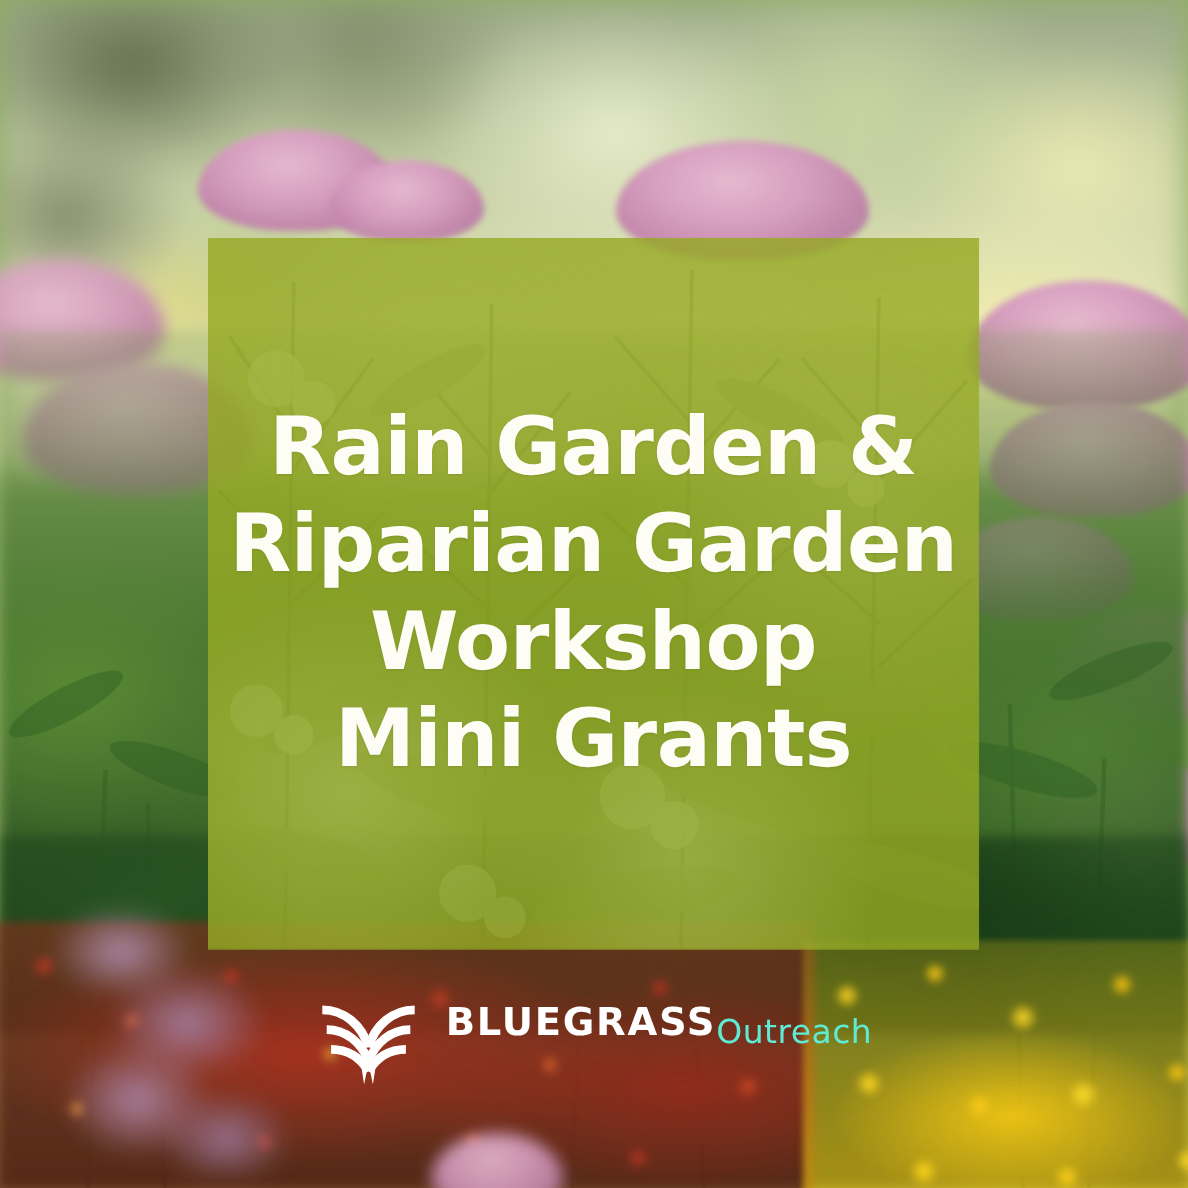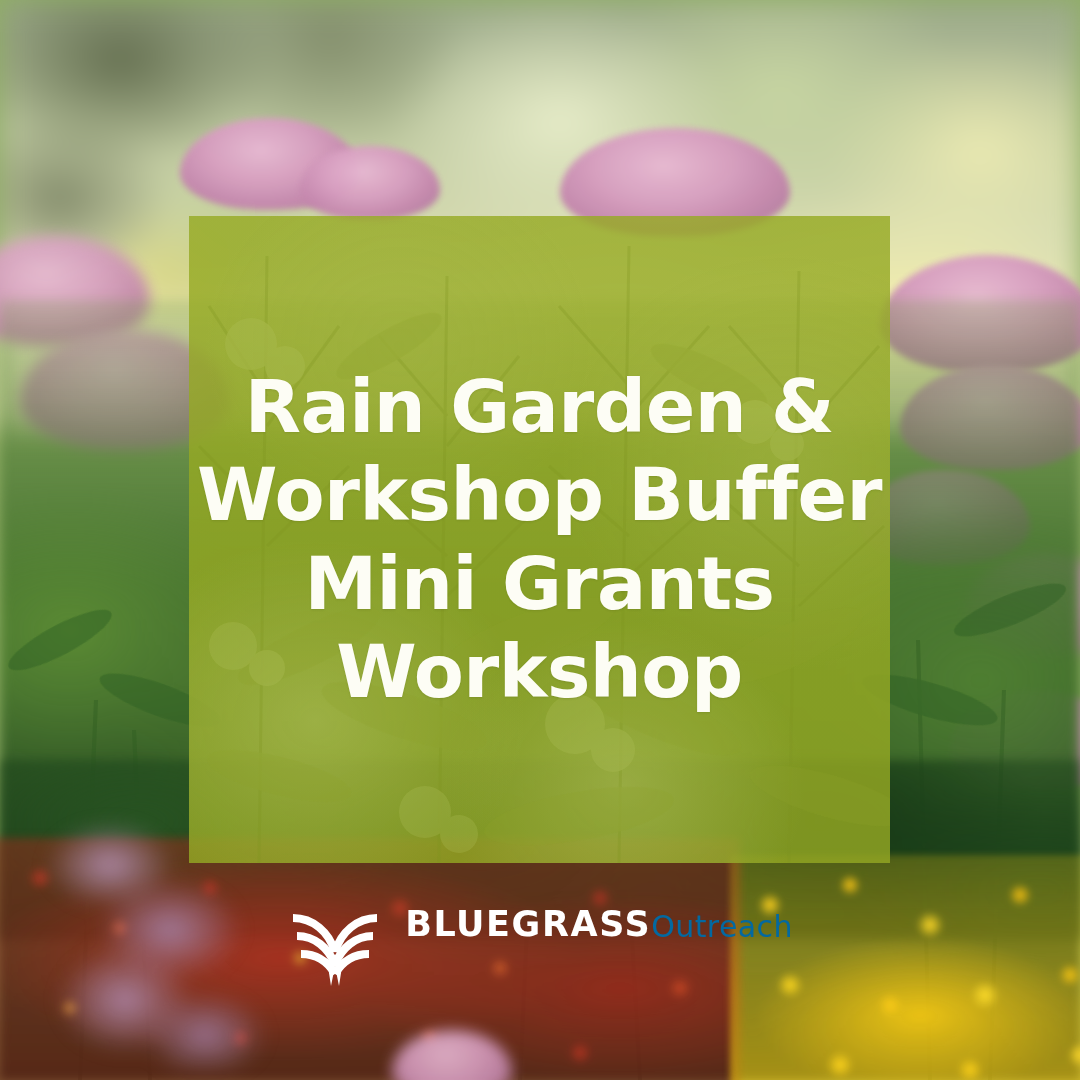--- a/index.html
+++ b/index.html
@@ -148,21 +148,21 @@
   .logo{
     position:absolute;left:0;right:0;top:905px;
     display:flex;align-items:flex-start;justify-content:center;gap:22px;
   }
   .logo-mark{width:96px;height:80px;flex:0 0 auto;margin-top:3px;}
   .logo-words{display:flex;flex-direction:row;align-items:center;}
   .logo-words .wm{
     color:#ffffff;font-weight:700;font-size:35px;letter-spacing:1.6px;line-height:1.08;
   }
   .logo-words .sub{
-    color:#0369a1;font-weight:400;font-size:30px;letter-spacing:0.4px;margin-top:4px;
+    color:#5eead4;font-weight:400;font-size:30px;letter-spacing:0.4px;margin-top:16px;
   }
 </style>
 </head>
 <body>
 
 <div id="stage">
 
   <div class="photo">
     <div class="bg-sky"></div>
 
@@ -253,23 +253,23 @@
           <circle cx="424" cy="534" r="22"></circle>
         <circle cx="566" cy="206" r="22"></circle>
           <circle cx="598" cy="228" r="17"></circle>
         <circle cx="236" cy="596" r="26"></circle>
           <circle cx="270" cy="618" r="19"></circle>
       </g>
     </svg>
 
     <div class="title">
       <div class="line">Rain Garden &amp;</div>
-      <div class="line">Workshop Buffer</div>
+      <div class="line">Riparian Garden</div>
+      <div class="line">Workshop</div>
       <div class="line">Mini Grants</div>
-      <div class="line">Workshop</div>
     </div>
   </div>
 
   <div class="logo">
     <svg class="logo-mark" viewBox="0 0 96 80">
       <g fill="none" stroke="#ffffff" stroke-width="8" stroke-linecap="butt">
         <path d="M6 10 C 26 10, 42 24, 48 44"></path>
         <path d="M10 28 C 28 28, 41 40, 48 56"></path>
         <path d="M14 46 C 30 46, 41 54, 48 66"></path>
         <path d="M90 10 C 70 10, 54 24, 48 44"></path>

